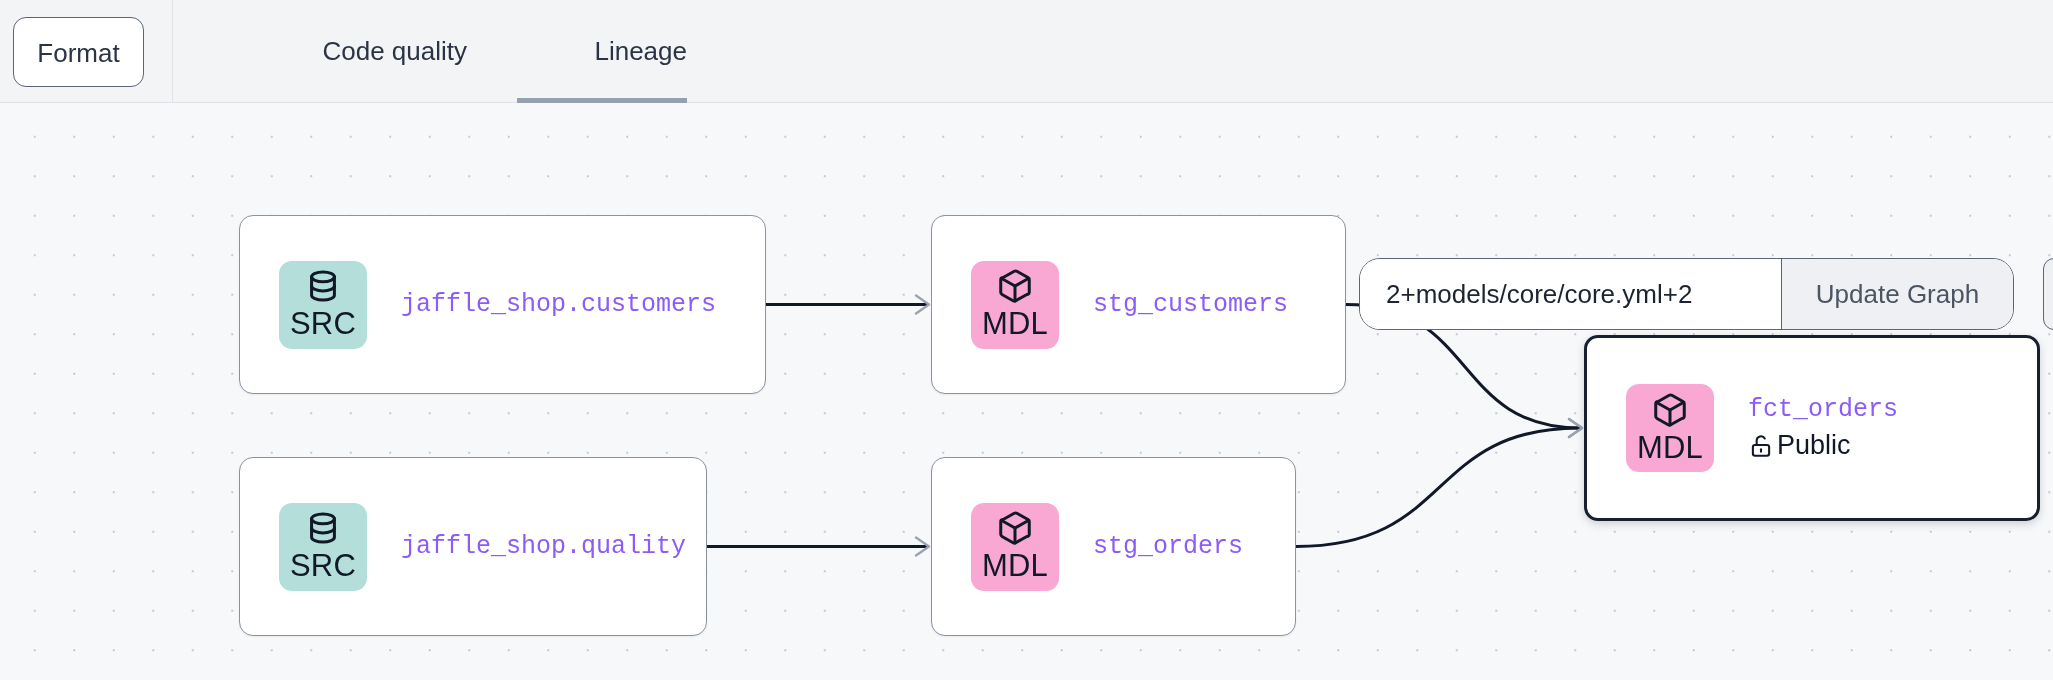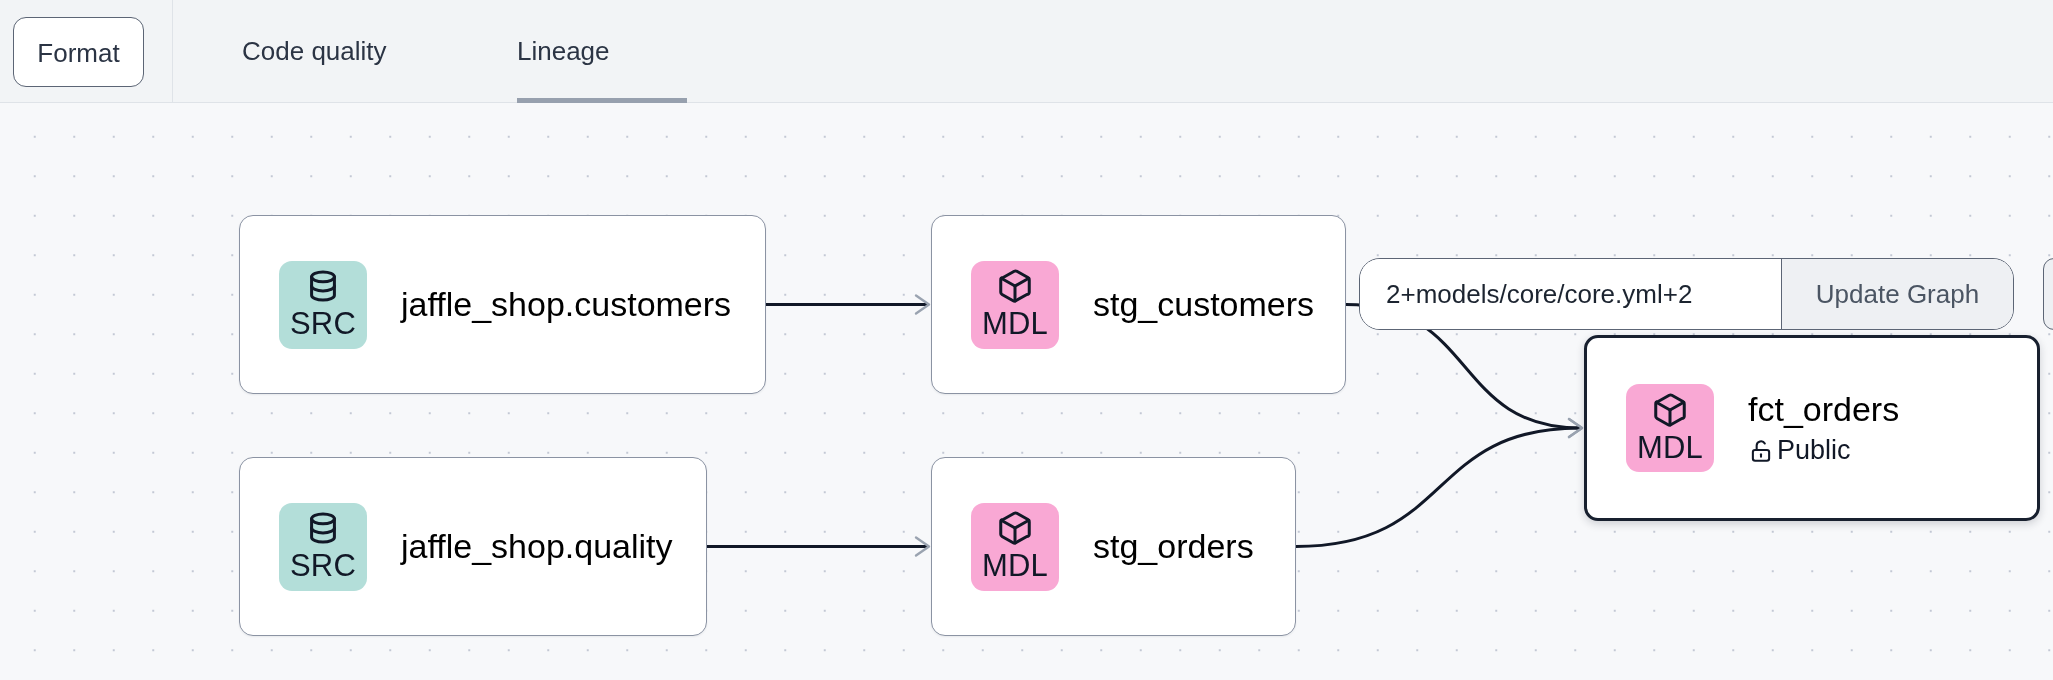--- a/index.html
+++ b/index.html
@@ -66,21 +66,21 @@
     left: 172px;
     top: 0;
     height: 103px;
   }
   .tab {
     position: absolute;
     top: 0;
     height: 103px;
     display: flex;
     align-items: center;
-    justify-content: flex-start;
+    justify-content: flex-end;
     font-size: 26px;
     color: #2b3444;
     cursor: pointer;
     box-sizing: border-box;
   }
   .tab .tab-underline {
     position: absolute;
     left: 0;
     right: 0;
     bottom: 0;
@@ -156,23 +156,24 @@
     font-family: Liberation Sans, sans-serif;
   }
 
   .node-text {
     margin-left: 34px;
     display: flex;
     flex-direction: column;
     justify-content: center;
   }
   .node-title {
-    font-size: 34px;
-    color: #000000;
+    font-size: 25px;
+    color: #8b5cf6;
     white-space: nowrap;
+    font-family: Liberation Mono, monospace;
   }
   .node-sub {
     display: flex;
     align-items: center;
     gap: 3px;
     margin-top: 6px;
     font-size: 27px;
     color: #111827;
   }
   .node-sub svg { display: block; }

